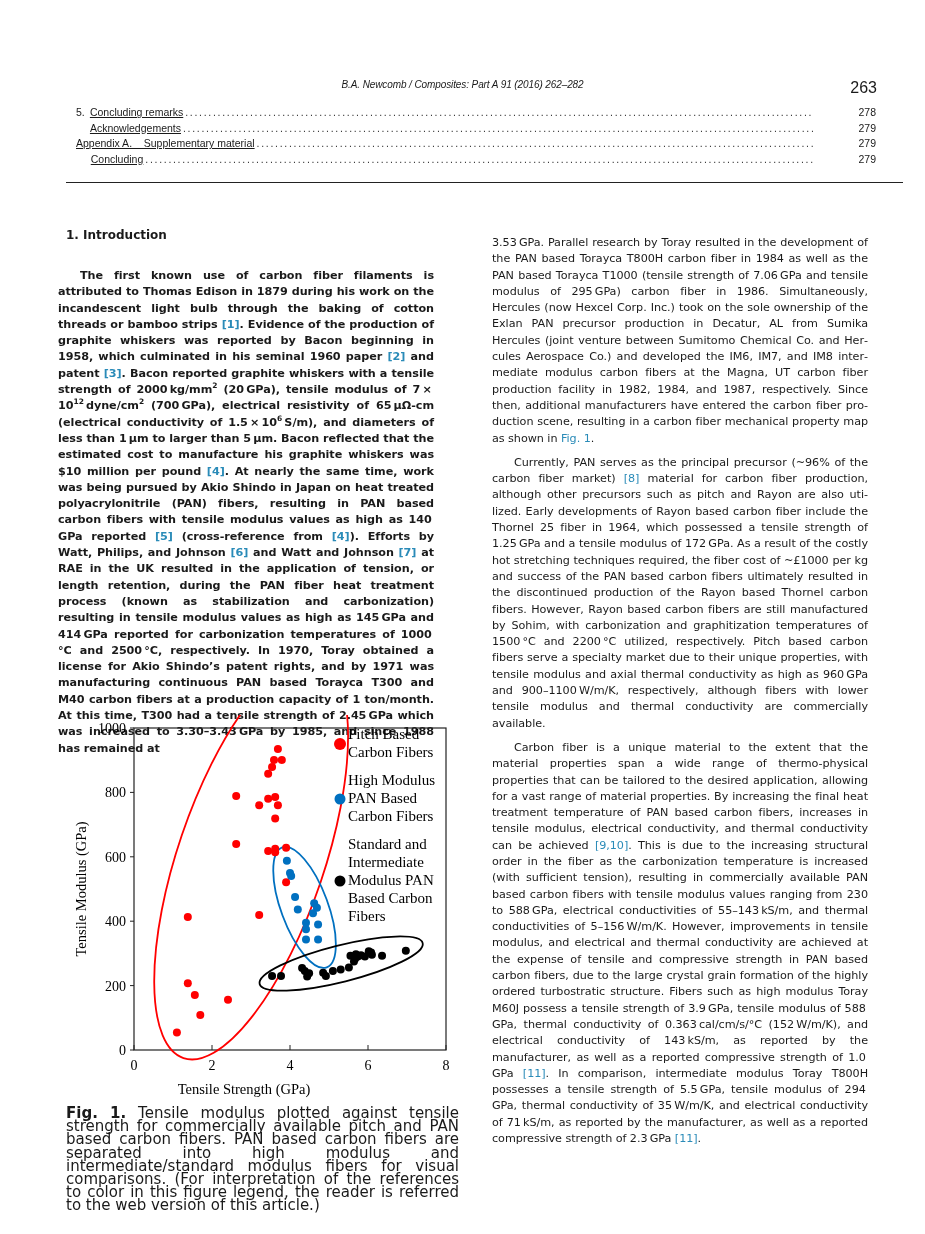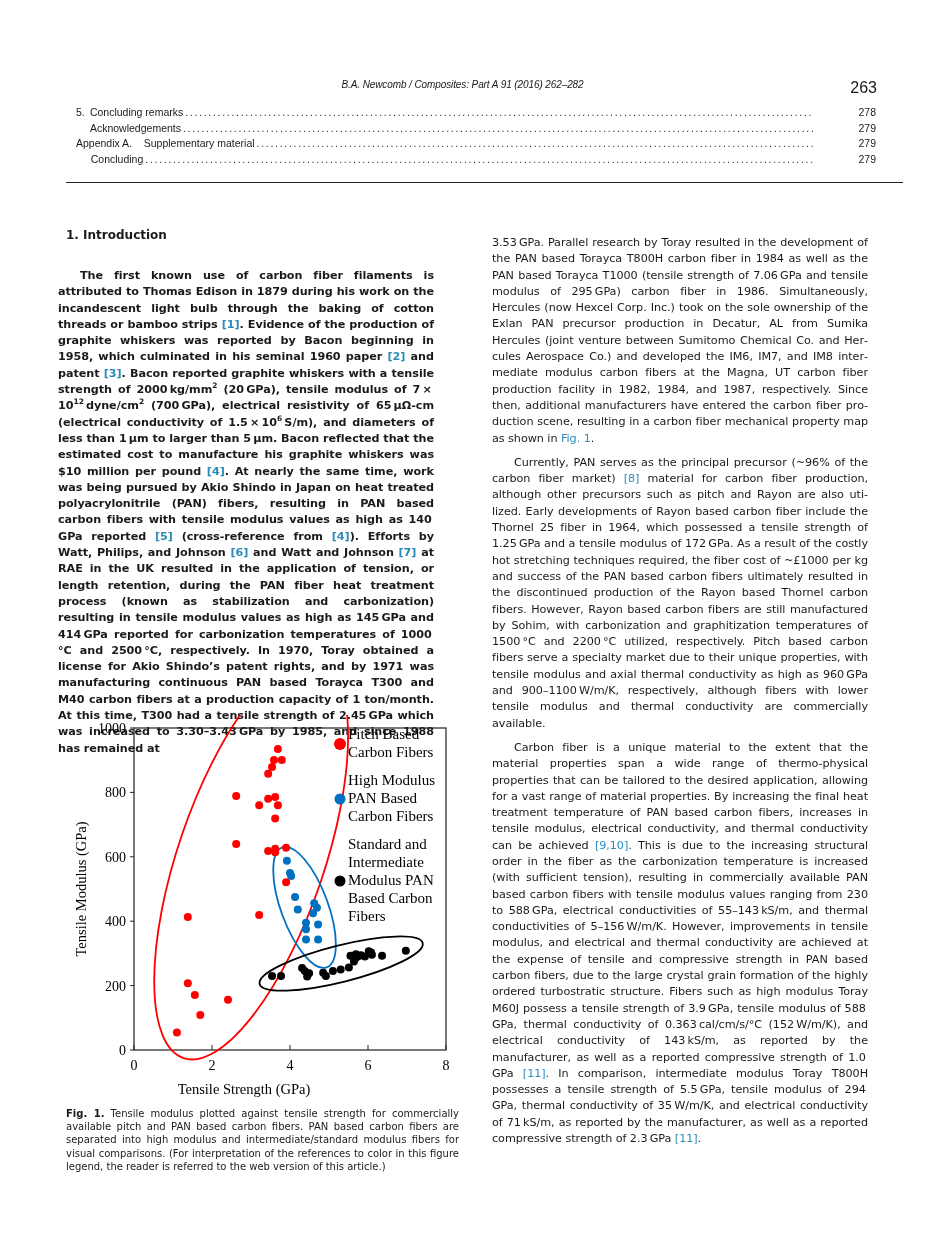--- a/index.html
+++ b/index.html
@@ -5,36 +5,36 @@
   html, body { margin: 0; padding: 0; background: #ffffff; }
   body { width: 925px; height: 1234px; position: relative; overflow: hidden;
          font-family: "DejaVu Sans", sans-serif; color: #1a1a1a; }
   .running-head { position: absolute; top: 79px; left: 0; width: 925px; text-align: center;
          font-family: "Liberation Sans", sans-serif; font-style: italic; font-size: 10px; letter-spacing: -0.1px; }
   .page-num { position: absolute; top: 79px; right: 48px; font-family: "Liberation Sans", sans-serif; font-size: 16px; }
   .toc { position: absolute; top: 105px; left: 76px; width: 800px; font-family: "Liberation Sans", sans-serif; font-size: 10.5px; }
   .toc-row { display: flex; height: 15.5px; line-height: 15.5px; white-space: nowrap; overflow: hidden; }
   .toc-num { width: 28px; }
   .toc-indent { width: 28px; }
-  .toc-title { flex: 0 0 auto; padding-right: 2px; }
+  .toc-title { flex: 0 0 auto; padding-right: 2px; text-decoration: underline; }
   .toc-dots { flex: 1 1 auto; overflow: hidden; color: #333; letter-spacing: 1.7px; }
   .toc-dots::after { content: "..................................................................................................................................................................................................................................................................................."; }
   .toc-page { flex: 0 0 auto; padding-left: 4px; margin-left: 40px; }
   .rule { position: absolute; top: 182px; left: 66px; width: 837px; height: 1px; background: #222; }
   .col { position: absolute; font-size: 11.2px; line-height: 16.3px; text-align: justify; hyphens: manual; letter-spacing: -0.05px; }
   .col-left { left: 50px; width: 392px; font-weight: bold; }
   .col-right { left: 484px; width: 392px; top: 227px; }
   .section-heading { position: absolute; left: 66px; top: 227px; font-weight: bold; font-size: 12px; line-height: 16px; }
   .para { margin: 8px; text-indent: 22px; }
   .para.noindent { text-indent: 0; }
   .ref { color: #2a8bb8; }
   sup { font-size: 7.5px; line-height: 0; }
   .figure { position: absolute; left: 66px; top: 715px; width: 400px; height: 390px; }
   .figure svg { display: block; }
-  .caption { position: absolute; left: 66px; top: 1107px; width: 393px; font-size: 10px; line-height: 13.2px; text-align: justify; }
+  .caption { position: absolute; left: 66px; top: 1107px; width: 393px; font-size: 15px; line-height: 13.2px; text-align: justify; }
   .caption b { font-weight: bold; }
 </style>
 </head>
 <body>
 
 <div class="running-head">B.A. Newcomb / Composites: Part A 91 (2016) 262–282</div>
 <div class="page-num">263</div>
 
 <div class="toc" id="toc">
     <div class="toc-row">

